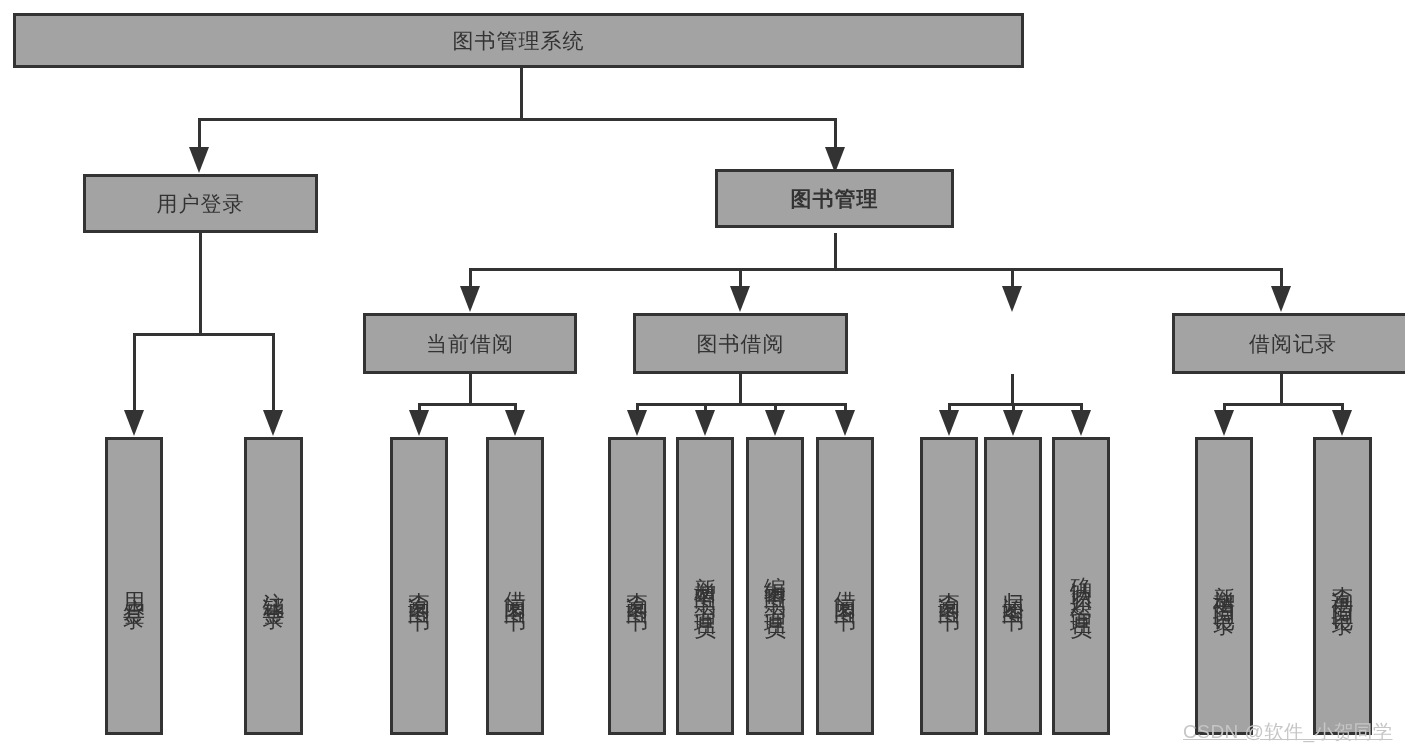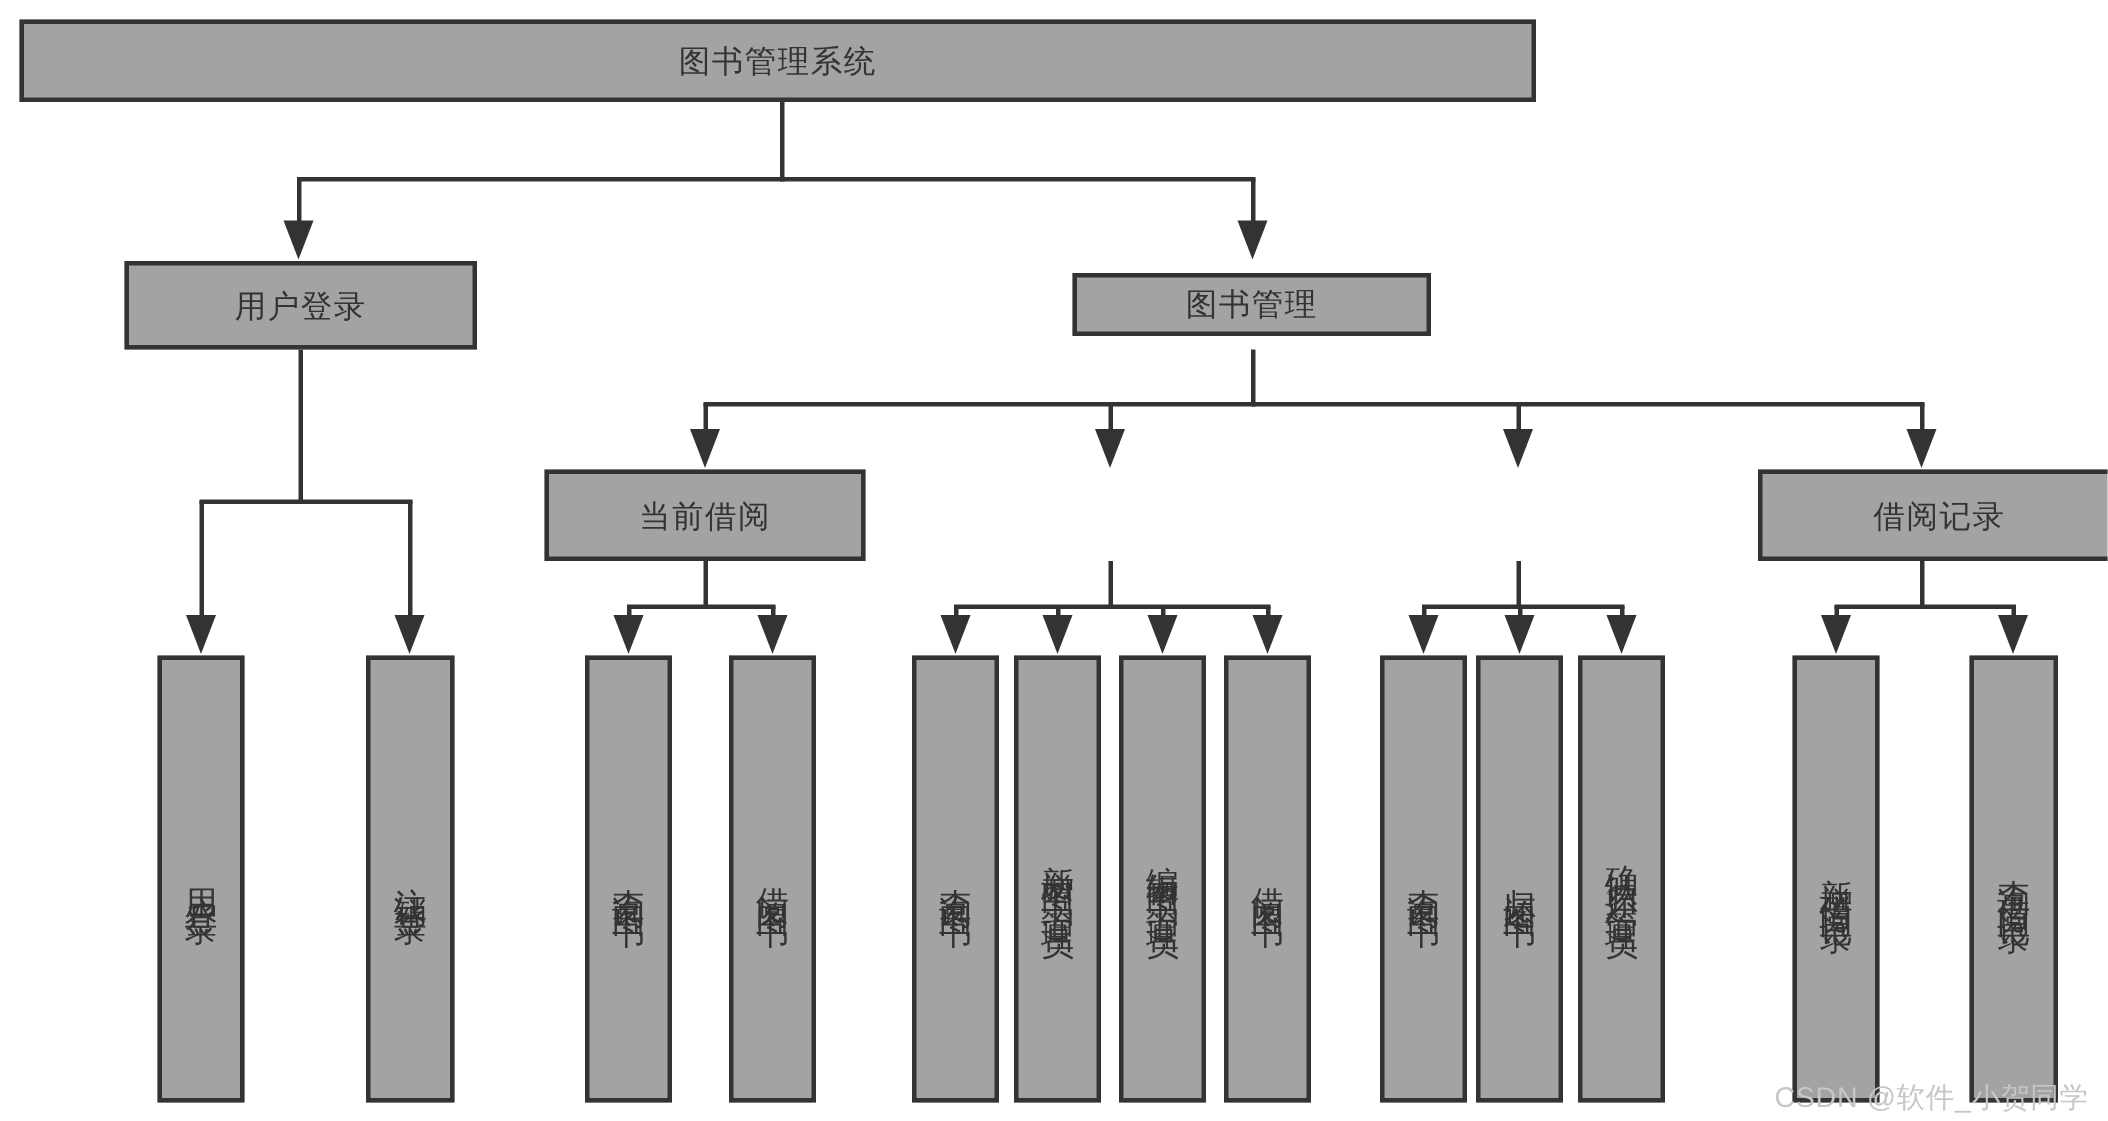--- a/index.html
+++ b/index.html
@@ -60,20 +60,21 @@
   }
   .watermark{
     position:absolute;
     left:1183px;
     top:719px;
     font-size:19px;
     letter-spacing:0.5px;
     color:#c6c6c6;
     white-space:nowrap;
     z-index:10;
+    text-decoration:underline;
   }
 </style>
 </head>
 <body>
 
 <div id="diagram">
   <div class="watermark">CSDN @软件_小贺同学</div>
 <div class="line" style="left: 520px; top: 68px; width: 3px; height: 53px;"></div>
     <div class="line" style="left: 198px; top: 118px; width: 639px; height: 3px;"></div>
     <div class="line" style="left: 199px; top: 233px; width: 3px; height: 103px;"></div>
@@ -125,25 +126,28 @@
     <div class="arrow-stem" style="left: 1223px; top: 404px; height: 8px;"></div>
     <div class="arrow-head" style="left: 1214px; top: 410px;"></div>
     <div class="arrow-stem" style="left: 1341px; top: 404px; height: 8px;"></div>
     <div class="arrow-head" style="left: 1332px; top: 410px;"></div>
     <div class="node h" style="left: 13px; top: 13px; width: 1011px; height: 55px;">
       <span class="label">图书管理系统</span>
     </div>
     <div class="node h" style="left: 83px; top: 174px; width: 235px; height: 59px;">
       <span class="label">用户登录</span>
     </div>
-    <div class="node h" style="left: 715px; top: 182px; width: 239px; height: 42px;">
+    <div class="node h" style="left: 715px; top: 169px; width: 239px; height: 59px; font-weight: bold;">
       <span class="label">图书管理</span>
     </div>
     <div class="node h" style="left: 363px; top: 313px; width: 214px; height: 61px;">
       <span class="label">当前借阅</span>
+    </div>
+    <div class="node h" style="left: 633px; top: 313px; width: 215px; height: 61px;">
+      <span class="label">图书借阅</span>
     </div>
     <div class="node h" style="left: 1172px; top: 313px; width: 242px; height: 61px;">
       <span class="label">借阅记录</span>
     </div>
     <div class="node v" style="left: 105px; top: 437px; width: 58px; height: 298px;">
       <span class="label">用户登录</span>
     </div>
     <div class="node v" style="left: 244px; top: 437px; width: 59px; height: 298px;">
       <span class="label">注销登录</span>
     </div>

